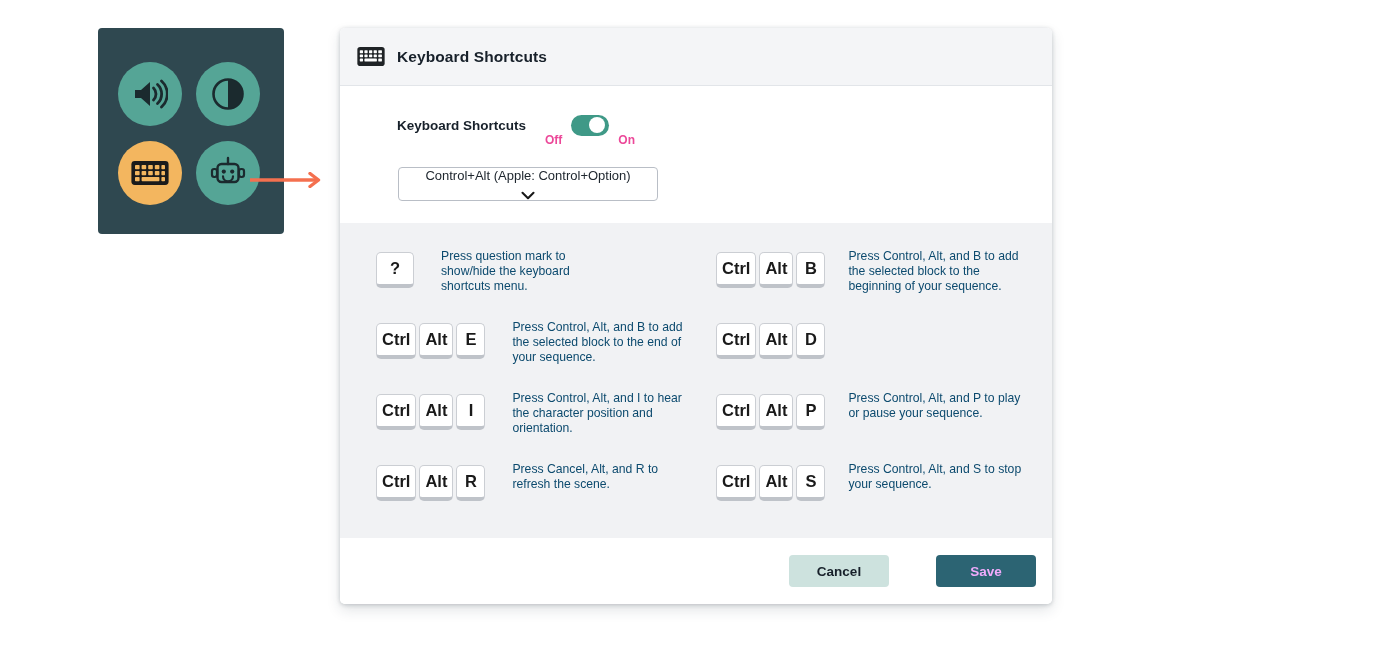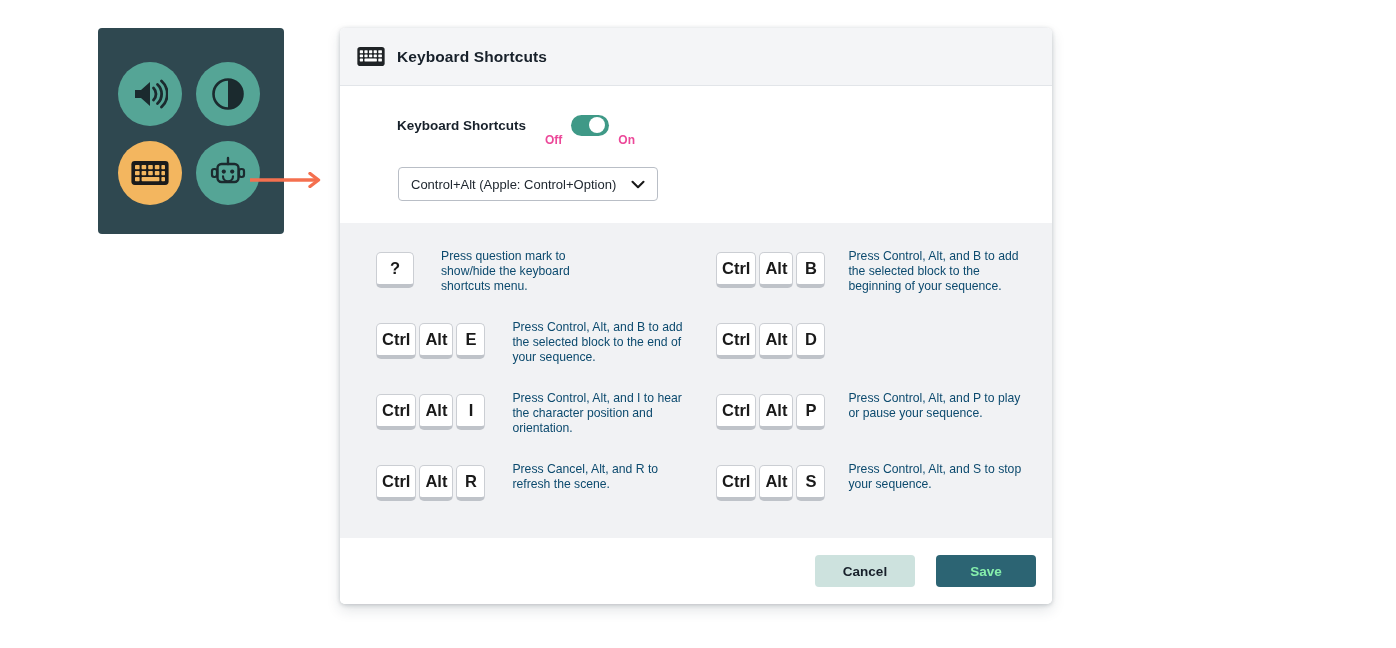--- a/index.html
+++ b/index.html
@@ -138,20 +138,21 @@
     width: 260px;
     height: 34px;
     border: 1px solid #B9BEC6;
     border-radius: 4px;
     background: #ffffff;
     display: flex;
     align-items: center;
     padding: 0 12px 0 12px;
     box-sizing: border-box;
     cursor: pointer;
+    flex-direction: column;
   }
   #select-value {
     font-size: 13px;
     color: #202830;
     flex: 1;
   }
   #select-chevron { width: 14px; height: 9px; flex: 0 0 auto; }
 
   
   #shortcuts-panel {
@@ -220,30 +221,31 @@
     height: 32px;
     border-radius: 4px;
     font-size: 13.5px;
     font-weight: bold;
     display: flex;
     align-items: center;
     justify-content: center;
     cursor: pointer;
     border: none;
     font-family: "Liberation Sans", sans-serif;
+    margin-left: 26px;
   }
   #cancel-button {
     width: 100px;
     background: #CDE2DE;
     color: #17202A;
   }
   #save-button {
     width: 100px;
     background: #2C6473;
-    color: #86efac;
+    color: #f0abfc;
   }
 </style>
 </head>
 <body>
 
 <div id="icon-panel">
 
   <div class="icon-circle" id="circle-volume">
     <svg width="36" height="30" viewBox="0 0 36 30">
       <path d="M3 11 h6 L18 3 v24 L9 19 H3 Z" fill="#1B2A2E"></path>

